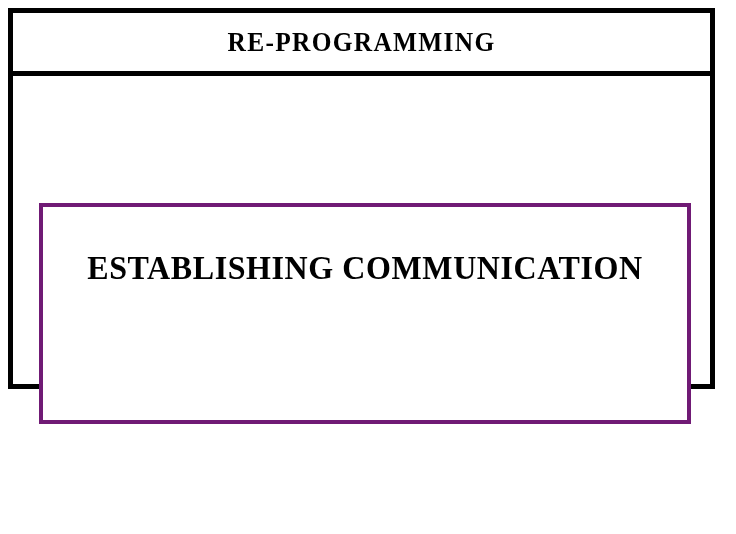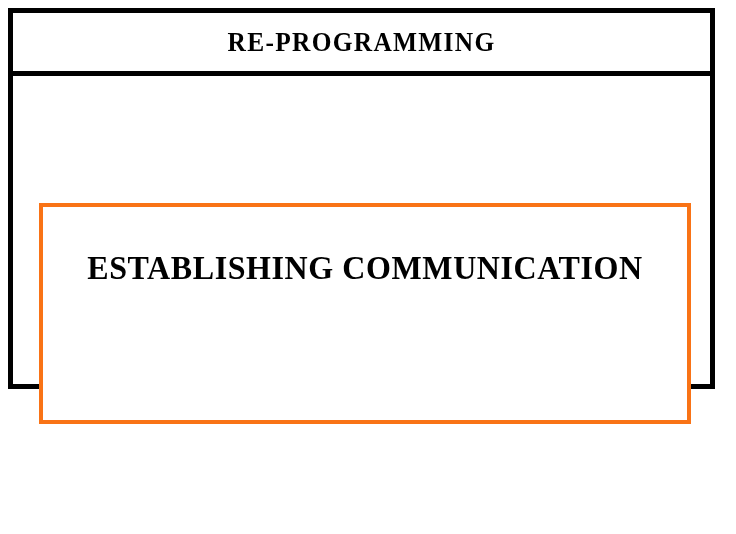--- a/index.html
+++ b/index.html
@@ -63,21 +63,21 @@
   }
 
   
   .message-frame {
     position: absolute;
     left: 26px;
     top: 127px;
     width: 652px;
     height: 221px;
     box-sizing: border-box;
-    border: 4px solid #f97316;
+    border: 4px solid #701a75;
     background: #ffffff;
   }
 
   .message-line {
     position: absolute;
     left: 0;
     right: 0;
     text-align: center;
     white-space: nowrap;
     color: #000000;

